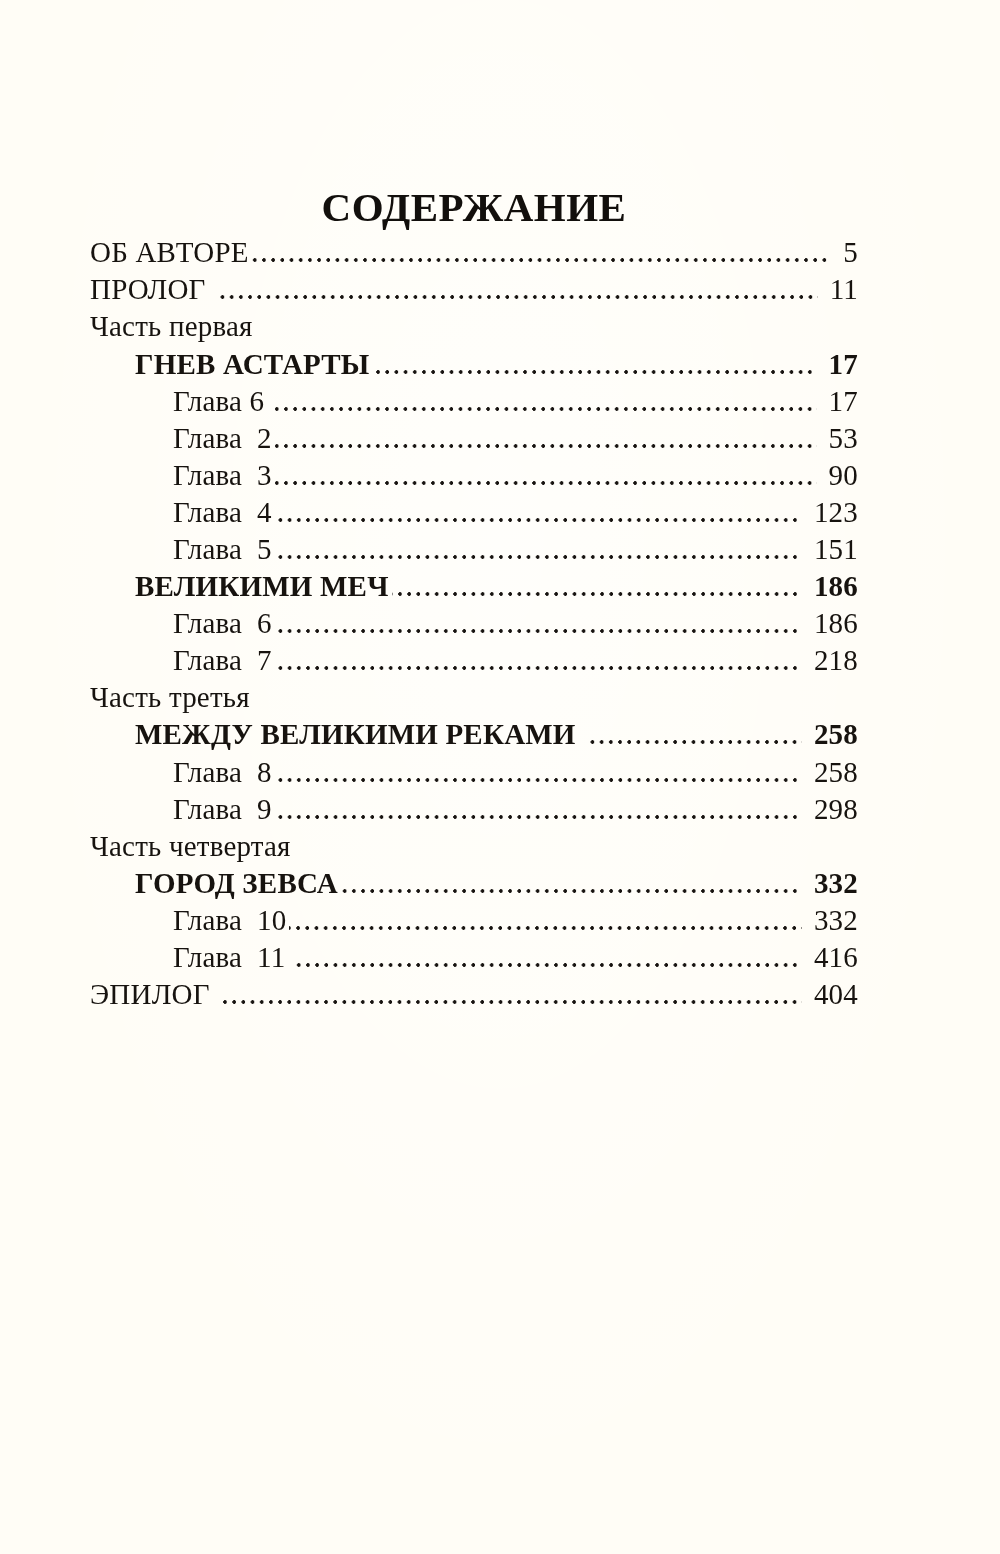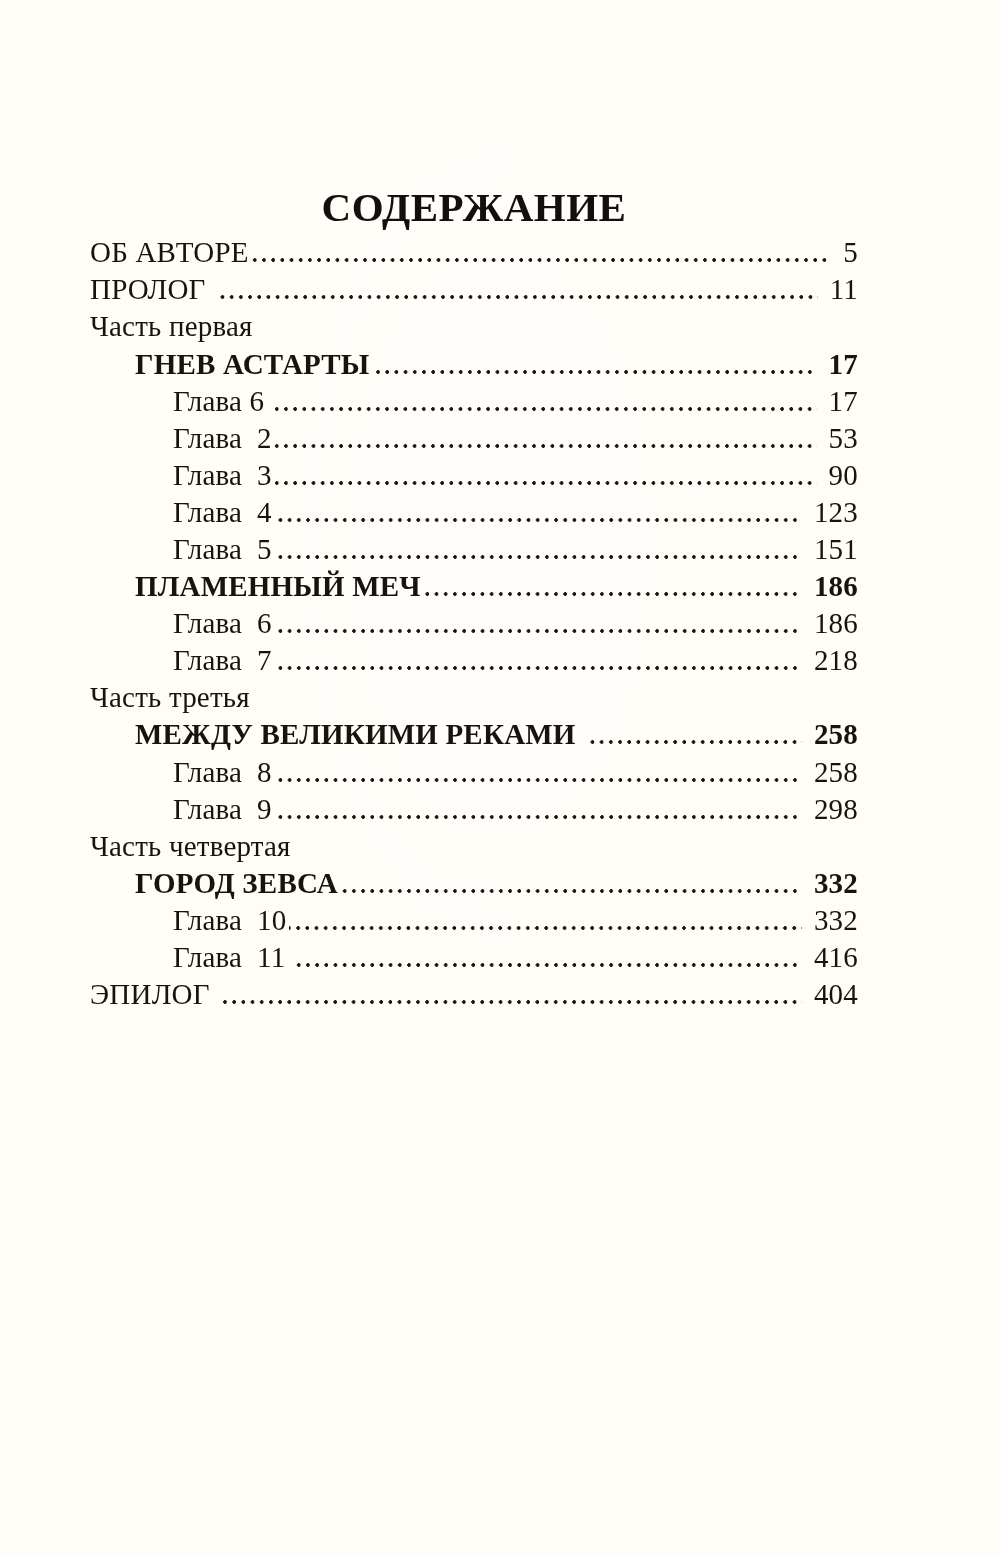--- a/index.html
+++ b/index.html
@@ -105,21 +105,21 @@
     <span class="toc-label">Глава  4</span>
     <span class="toc-dots"></span>
     <span class="toc-page">123</span>
   </div>
       <div class="toc-row lvl2">
     <span class="toc-label">Глава  5</span>
     <span class="toc-dots"></span>
     <span class="toc-page">151</span>
   </div>
       <div class="toc-row lvl1">
-    <span class="toc-label">ПЛАМЕННЫЙ МЕЧ</span>
+    <span class="toc-label">ВЕЛИКИМИ МЕЧ</span>
     <span class="toc-dots"></span>
     <span class="toc-page">186</span>
   </div>
       <div class="toc-row lvl2">
     <span class="toc-label">Глава  6</span>
     <span class="toc-dots"></span>
     <span class="toc-page">186</span>
   </div>
       <div class="toc-row lvl2">
     <span class="toc-label">Глава  7</span>

